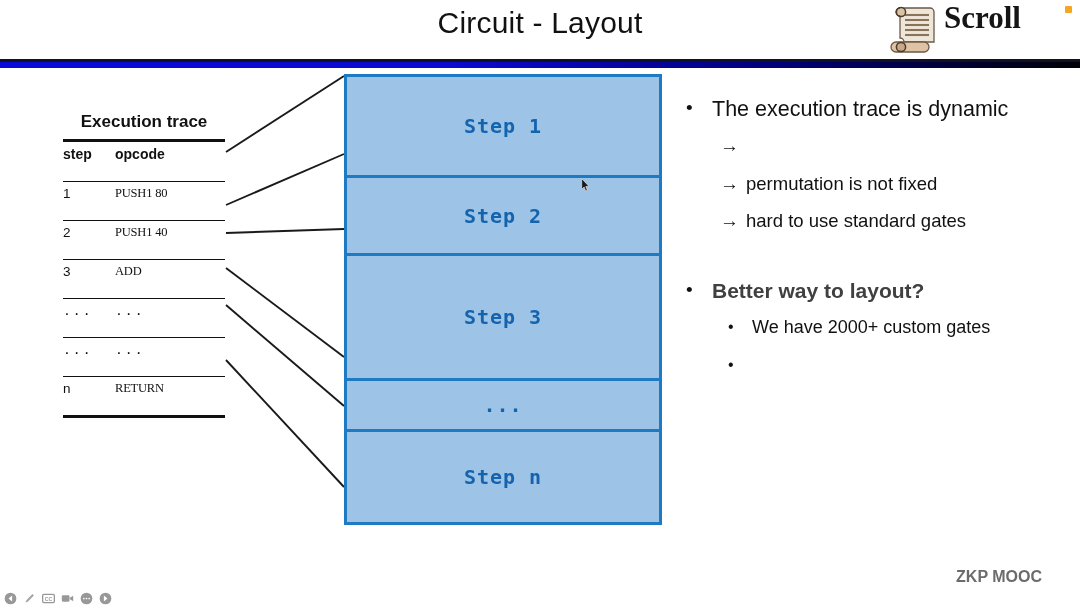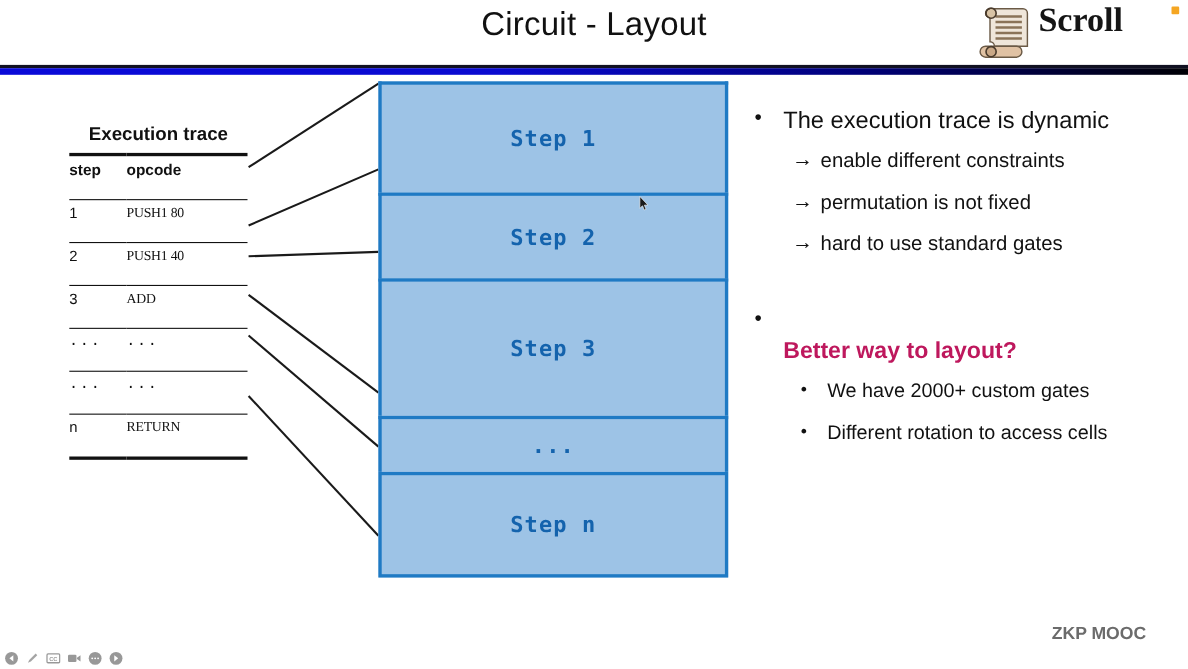--- a/index.html
+++ b/index.html
@@ -165,21 +165,21 @@
     width: 390px;
     color: #111;
   }
   .b1 {
     display: flex;
     font-size: 21.5px;
     line-height: 1.25;
     margin-bottom: 12px;
   }
   .b1 .dot { width: 26px; flex: none; font-size: 19px; }
-  .b1.red .txt { color: #be185d; font-weight: bold; font-size: 21px; margin-top: 28px; }
+  .b1.red .txt { color: #404040; font-weight: bold; font-size: 21px; }
   .b2 {
     display: flex;
     font-size: 18.5px;
     margin: 0 0 15px 34px;
     line-height: 1.2;
   }
   .b2 .arrow { width: 26px; flex: none; font-size: 19px; }
   .b3 {
     display: flex;
     font-size: 18px;
@@ -319,21 +319,20 @@
     <div class="step-box" style="height:96px">Step n</div>
   </div>
 
   <div id="bullets">
     <div class="b1">
       <span class="dot">•</span>
       <span class="txt">The execution trace is dynamic</span>
     </div>
     <div class="b2">
       <span class="arrow">→</span>
-      <span>enable different constraints</span>
     </div>
     <div class="b2">
       <span class="arrow">→</span>
       <span>permutation is not fixed</span>
     </div>
     <div class="b2">
       <span class="arrow">→</span>
       <span>hard to use standard gates</span>
     </div>
 
@@ -342,21 +341,20 @@
     <div class="b1 red">
       <span class="dot">•</span>
       <span class="txt">Better way to layout?</span>
     </div>
     <div class="b3">
       <span class="dot">•</span>
       <span>We have 2000+ custom gates</span>
     </div>
     <div class="b3">
       <span class="dot">•</span>
-      <span>Different rotation to access cells</span>
     </div>
   </div>
 
   <div id="footer-right">ZKP MOOC</div>
 
   <div id="toolbar">
     <svg class="tb" viewBox="0 0 16 16">
       <circle cx="8" cy="8" r="7.2" fill="#5a5a5a"></circle>
       <path d="M10 4.4 L5.6 8 L10 11.6 Z" fill="#fff"></path>
     </svg>

